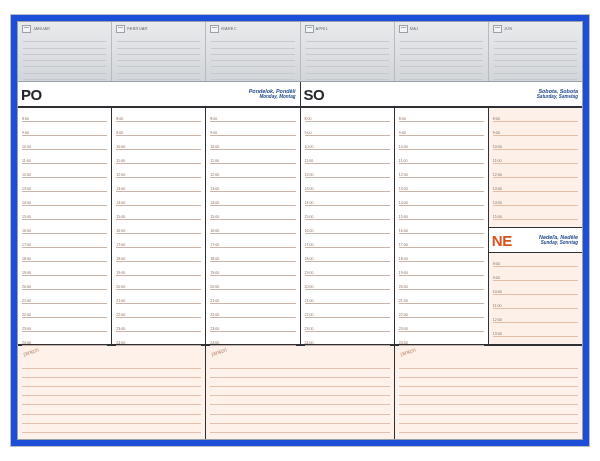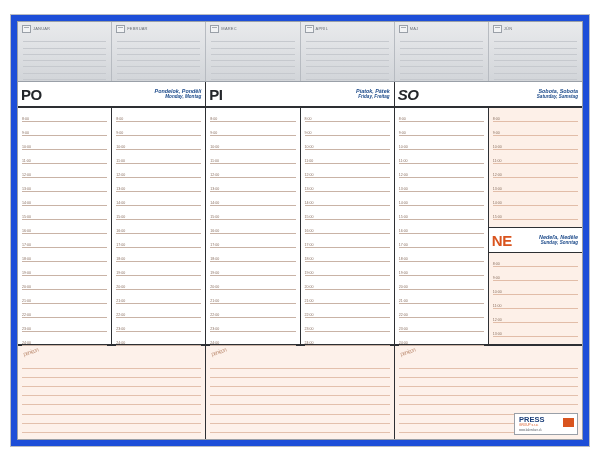--- a/index.html
+++ b/index.html
@@ -110,21 +110,21 @@
     color:#1c4a8a;
     white-space:nowrap;
   }
   .dint{
     font-size:4.6px;
     font-weight:bold;
     font-style:italic;
     color:#1c4a8a;
     white-space:nowrap;
   }
-  .dcol.weekend .dabbr{color:#23262a;font-style:italic;}
+  .dcol.weekend .dabbr{color:#23262a;}
 
   
   .grid{
     position:absolute;left:0;top:86px;right:0;height:238px;
     display:flex;
     box-sizing:border-box;
     border-bottom:2px solid #2d2f33;
   }
   .gcol{
     flex:1 1 0;
@@ -309,27 +309,20 @@
             </div>
         </div>
       </div>
 
       <div class="dayband">
         <div class="dcol">
           <div class="dabbr">PO</div>
           <div class="dnames">
             <div class="dnat">Pondelok, Pondělí</div>
             <div class="dint">Monday, Montag</div>
-          </div>
-        </div>
-        <div class="dcol">
-          <div class="dabbr">PI</div>
-          <div class="dnames">
-            <div class="dnat">Piatok, Pátek</div>
-            <div class="dint">Friday, Freitag</div>
           </div>
         </div>
         <div class="dcol weekend">
           <div class="dabbr">SO</div>
           <div class="dnames">
             <div class="dnat">Sobota, Sobota</div>
             <div class="dint">Saturday, Samstag</div>
           </div>
         </div>
       </div>
@@ -698,24 +691,18 @@
               <i></i>
               <i></i>
               <i></i>
               <i></i>
               <i></i>
               <i></i>
               <i></i>
               <i></i>
               <i></i>
             </div>
-          <div class="logo">
-            <div class="badge"></div>
-            <div class="l1">PRESS</div>
-            <div class="l2">GROUP s.r.o.</div>
-            <div class="l3">www.kalendare.sk</div>
-          </div>
         </div>
       </div>
 
     </div>
   </div>
 </div>
 
 </body></html>

